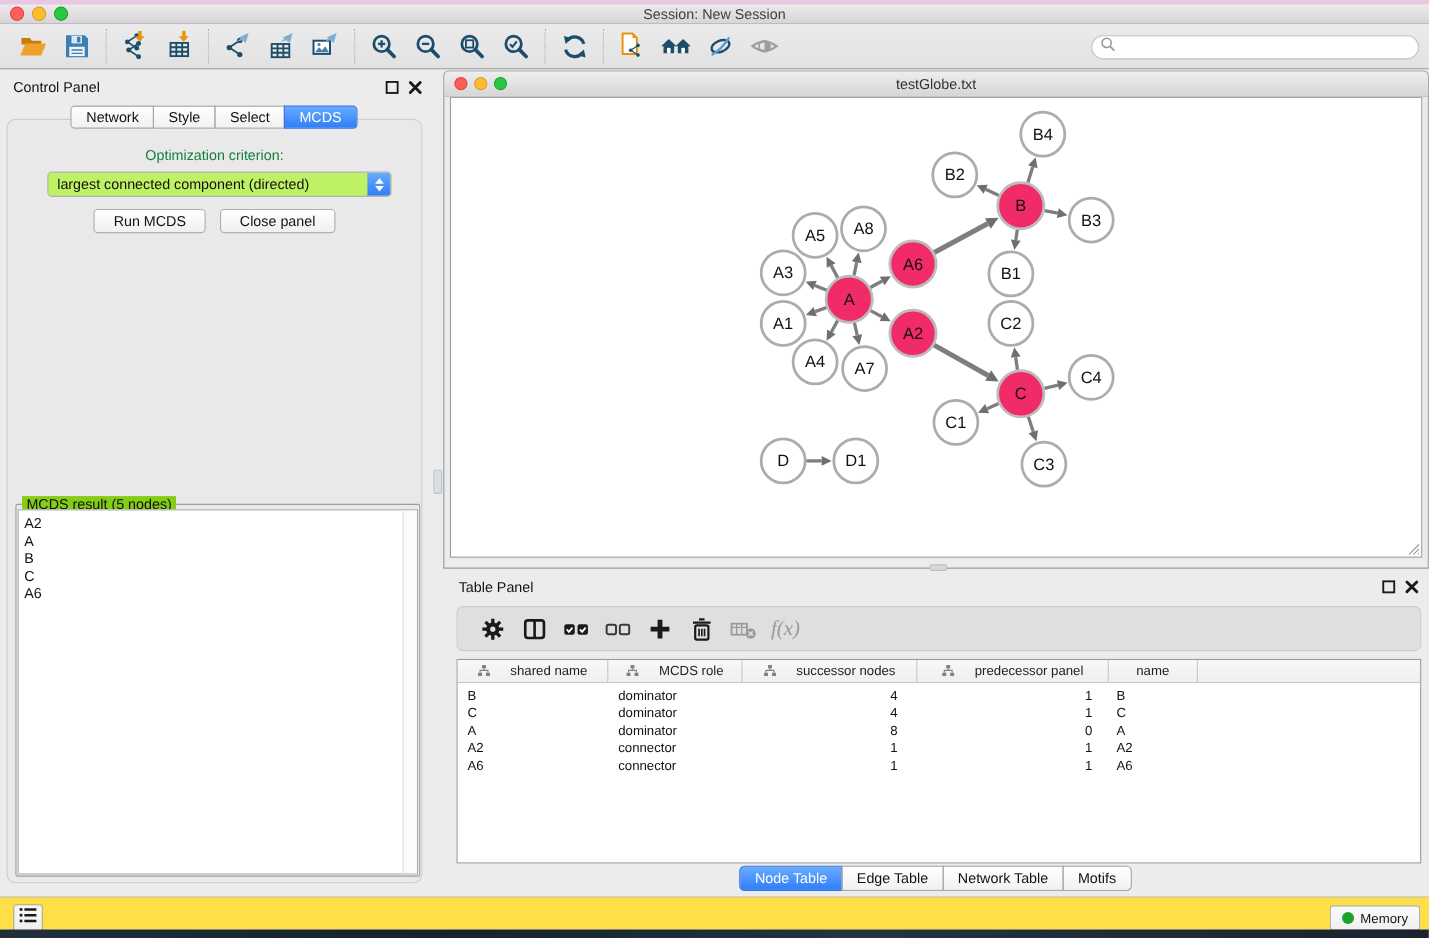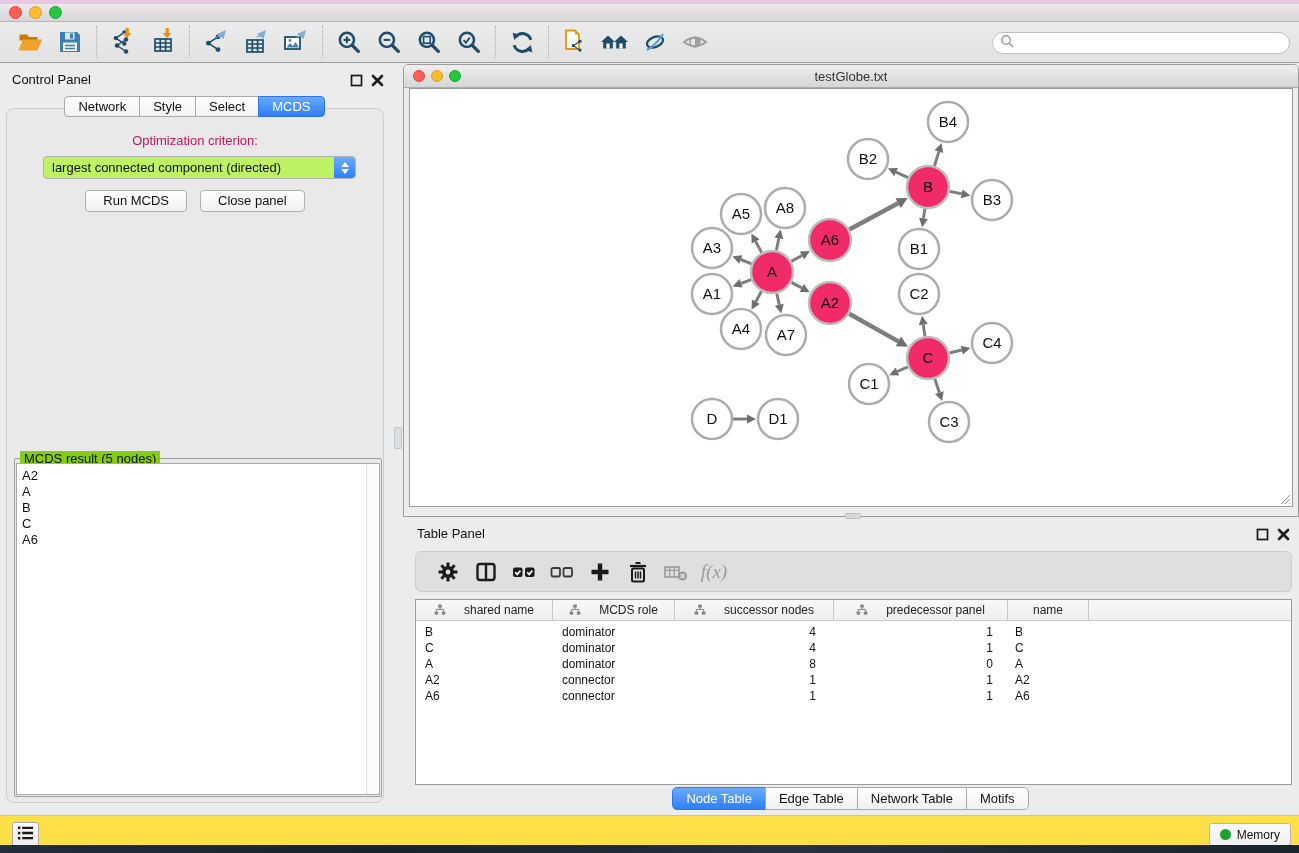--- a/index.html
+++ b/index.html
@@ -25,21 +25,21 @@
   #control-panel { left:0; top:63px; width:390px; height:752px;padding-left:23px; }
   #cp-title { left:12px; top:9px; font-size:13px; color:#111; }
   .panel-btns { display:flex; gap:8px; align-items:center; }
   #cp-btns { right:6px; top:10px; }
   #cp-body { left:6px; top:45px; width:378px; height:695px; background:#e9e9e9; border:1px solid #cdcdcd; border-radius:8px; }
   #cp-tabs { left:0; top:33px; width:390px; display:flex; justify-content:center; z-index:3; }
   .tab { height:21px; line-height:19px; padding:0 13px; font-size:13px; background:linear-gradient(#ffffff,#f1f1f1); border:1px solid #a9a9a9; margin-left:-1px; color:#111; }
   .tab:first-child { border-radius:4px 0 0 4px; }
   .tab:last-child { border-radius:0 4px 4px 0; }
   .tab.active { background:linear-gradient(#6aabfd,#2e7ef8); border-color:#2e76e8; color:#fff; }
-  #opt-label { left:0; top:70px; width:390px; text-align:center; font-size:13px; color:#be185d; }
+  #opt-label { left:0; top:70px; width:390px; text-align:center; font-size:13px; color:#15803d; }
   #criterion { left:43px; top:93px; width:313px; height:23px; background:#bef264; border:1px solid #b2b2b2; border-radius:4px; font-size:13px; line-height:21px; padding-left:8px; color:#111; overflow:hidden; }
   #criterion-stepper { right:0px; top:0px; width:21px; height:21px; border-radius:0 3px 3px 0; background:linear-gradient(#6aabfd,#2e7ef8); display:flex; flex-direction:column; align-items:center; justify-content:center; gap:2px; }
   .chev { width:0; height:0; border-left:4px solid transparent; border-right:4px solid transparent; }
   .chev.up { border-bottom:5px solid #fff; }
   .chev.down { border-top:5px solid #fff; }
   #cp-buttons { left:0; top:127px; width:390px; display:flex; justify-content:center; gap:13px; }
   .push-btn { height:22px; padding:0 17px; background:linear-gradient(#ffffff,#f0f0f0); border:1px solid #b0b0b0; border-radius:4px; font-size:13px; line-height:20px; color:#111; }
   #result-box { left:14px; top:395px; width:368px; height:339px; border:1px solid #9f9f9f; border-radius:2px; }
   #result-title { left:5px; top:-8px; background:#84cc16; padding:0 4px; font-size:13px; color:#111; }
   #result-list { left:1px; top:4px; width:364px; height:332px; background:#fff; border:1px solid #a9a9a9; overflow:hidden; }
@@ -93,20 +93,21 @@
   #memory-label { font-size:12px; color:#111; }
   #bottom-strip { left:0; top:845px; width:1299px; height:8px; background:linear-gradient(90deg,#222e3a,#17222c 30%,#26323e 60%,#1a242e); }
 </style>
 </head>
 <body>
 
 <div class="abs" id="titlebar">
   <div class="abs tl red"></div>
   <div class="abs tl yellow"></div>
   <div class="abs tl green"></div>
+  <div class="abs" id="window-title">Session: New Session</div>
   <div class="abs" id="titlestrip"></div>
 </div>
 
 <div class="abs" id="toolbar">
     <div class="tb-icon">
       <svg width="28" height="26" viewBox="0 0 26 26">
         <path d="M2.5 5.5h7.5l2 2.5h8.5v3.5H2.5z" fill="#C97B09"></path>
         <path d="M1.5 21.5 L6 10.5 h19 L20.5 21.5 z" fill="#F0A12C"></path>
       </svg>
     </div>

